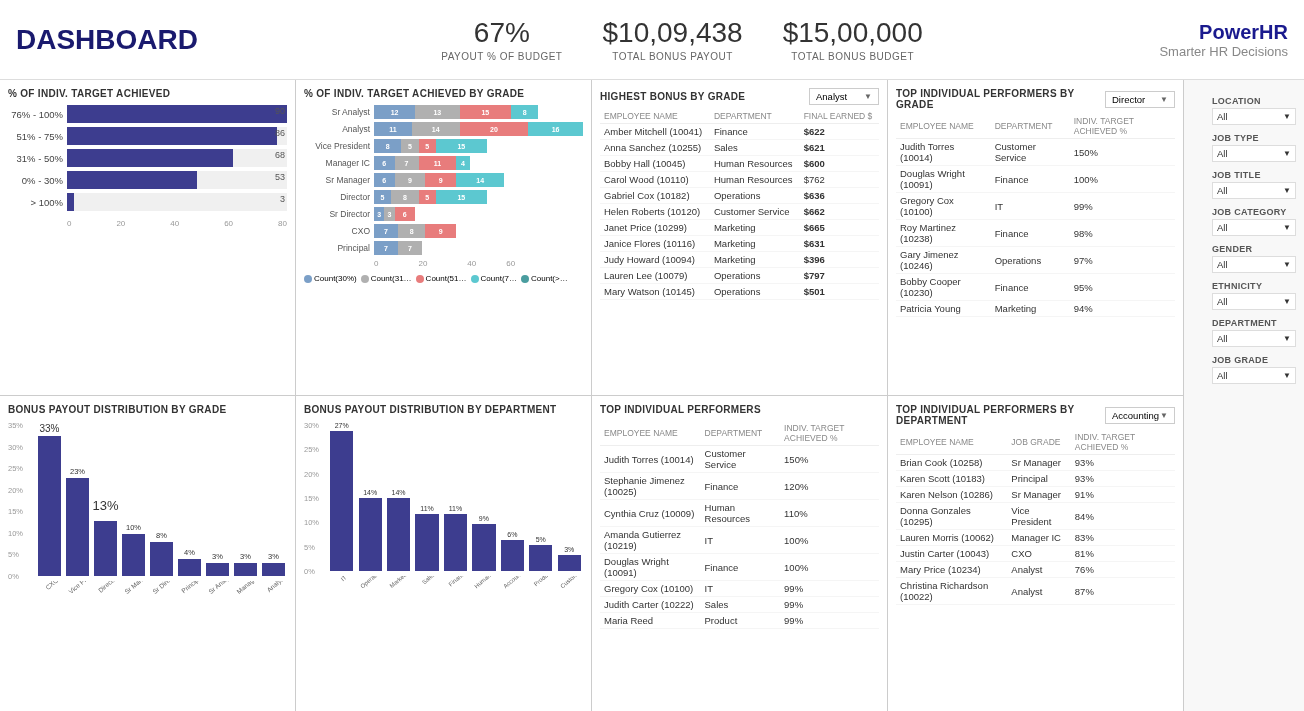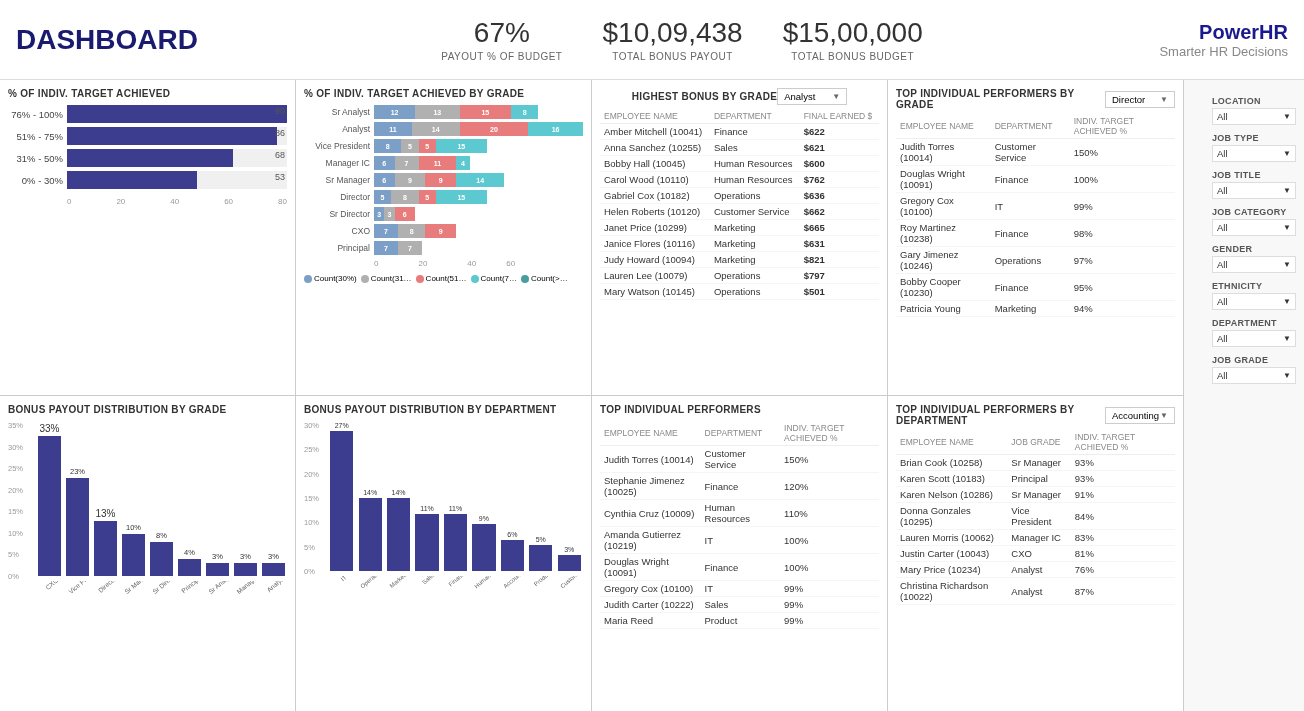--- a/index.html
+++ b/index.html
@@ -52,21 +52,21 @@
     
     .dropdown { display: inline-flex; align-items: center; border: 1px solid #ccc; padding: 2px 6px; font-size: 9.5px; background: white; cursor: pointer; min-width: 70px; justify-content: space-between; }
     .dropdown-arrow { font-size: 8px; color: #666; }
 
     
     .filters-panel { background: #f8f8f8; padding: 8px; overflow-y: auto; }
     .filter-group { margin-bottom: 8px; margin-left: 20px; }
     .filter-label { font-size: 9px; font-weight: bold; color: #555; text-transform: uppercase; letter-spacing: 0.3px; margin-bottom: 2px; }
     .filter-select { display: flex; justify-content: space-between; align-items: center; font-size: 9.5px; color: #333; cursor: pointer; border: 1px solid #ddd; background: white; padding: 2px 4px; }
 
-    .panel-header { display: flex; justify-content: center; align-items: center; margin-bottom: 4px; }
+    .panel-header { display: flex; justify-content: space-between; align-items: center; margin-bottom: 4px; }
 
     .grid-panel-1 { grid-column: 1; grid-row: 1; }
     .grid-panel-2 { grid-column: 2; grid-row: 1; }
     .grid-panel-3 { grid-column: 3; grid-row: 1; }
     .grid-panel-4 { grid-column: 4; grid-row: 1; }
     .grid-panel-5 { grid-column: 5; grid-row: 1 / 3; }
     .grid-panel-6 { grid-column: 1; grid-row: 2; }
     .grid-panel-7 { grid-column: 2; grid-row: 2; }
     .grid-panel-8 { grid-column: 3; grid-row: 2; }
     .grid-panel-9 { grid-column: 4; grid-row: 2; }
@@ -122,20 +122,27 @@
       <span class="hbar-val">68</span>
     </div>
         </div>
         <div class="hbar-row">
     <div class="hbar-label">0% - 30%</div>
     <div class="hbar-track">
       <div class="hbar-fill" style="width:58.88888888888889%; background:#3d3d8f;"></div>
       <span class="hbar-val">53</span>
     </div>
         </div>
+        <div class="hbar-row">
+    <div class="hbar-label">&gt; 100%</div>
+    <div class="hbar-track">
+      <div class="hbar-fill" style="width:3.3333333333333335%; background:#3d3d8f;"></div>
+      <span class="hbar-val">3</span>
+    </div>
+        </div>
         <div class="axis-row">
           <div class="axis-ticks">
   <span>0</span>
   <span>20</span>
   <span>40</span>
   <span>60</span>
   <span>80</span>
 </div>
         </div>
       </div>
@@ -281,21 +288,21 @@
               <td style="color:#333;font-weight:bold;">$621</td>
             </tr>
             <tr>
               <td>Bobby Hall (10045)</td>
               <td>Human Resources</td>
               <td style="color:#333;font-weight:bold;">$600</td>
             </tr>
             <tr>
               <td>Carol Wood (10110)</td>
               <td>Human Resources</td>
-              <td style="color:#333;font-weight:bold;margin-left:23px;">$762</td>
+              <td style="color:#333;font-weight:normal;margin-left:23px;">$762</td>
             </tr>
             <tr>
               <td>Gabriel Cox (10182)</td>
               <td>Operations</td>
               <td style="color:#333;font-weight:bold;">$636</td>
             </tr>
             <tr>
               <td>Helen Roberts (10120)</td>
               <td>Customer Service</td>
               <td style="color:#333;font-weight:bold;">$662</td>
@@ -306,21 +313,21 @@
               <td style="color:#333;font-weight:bold;">$665</td>
             </tr>
             <tr>
               <td>Janice Flores (10116)</td>
               <td>Marketing</td>
               <td style="color:#333;font-weight:bold;">$631</td>
             </tr>
             <tr>
               <td>Judy Howard (10094)</td>
               <td>Marketing</td>
-              <td style="color:#333;font-weight:bold;">$821</td>
+              <td style="color:#333;font-weight:bold;">$396</td>
             </tr>
             <tr>
               <td>Lauren Lee (10079)</td>
               <td>Operations</td>
               <td style="color:#333;font-weight:bold;">$797</td>
             </tr>
             <tr>
               <td>Mary Watson (10145)</td>
               <td>Operations</td>
               <td style="color:#333;font-weight:bold;">$501</td>
@@ -454,21 +461,21 @@
         <div style="display: flex; align-items: flex-end; height: 160px; padding-left: 28px; padding-bottom: 5px; gap: 1px;">
           <div style="display: flex; flex-direction: column; align-items: center; flex: 1 1 0%; min-width: 0px;">
     <div style="font-size:10px;color:#333;margin-bottom:2px;">33%</div>
     <div style="background:#3d3d8f;width:85%;height:140px;"></div>
           </div>
           <div style="display: flex; flex-direction: column; align-items: center; flex: 1 1 0%; min-width: 0px;">
     <div style="font-size:7.5px;color:#333;margin-bottom:2px;">23%</div>
     <div style="background:#3d3d8f;width:85%;height:97.57575757575758px;"></div>
           </div>
           <div style="display: flex; flex-direction: column; align-items: center; flex: 1 1 0%; min-width: 0px;">
-    <div style="font-size:10px;color:#333;margin-bottom:2px;">13%</div>
+    <div style="font-size:13px;color:#333;margin-bottom:8px;">13%</div>
     <div style="background:#3d3d8f;width:85%;height:55.15151515151515px;"></div>
           </div>
           <div style="display: flex; flex-direction: column; align-items: center; flex: 1 1 0%; min-width: 0px;">
     <div style="font-size:7.5px;color:#333;margin-bottom:2px;">10%</div>
     <div style="background:#3d3d8f;width:85%;height:42.42424242424242px;"></div>
           </div>
           <div style="display: flex; flex-direction: column; align-items: center; flex: 1 1 0%; min-width: 0px;">
     <div style="font-size:7.5px;color:#333;margin-bottom:2px;">8%</div>
     <div style="background:#3d3d8f;width:85%;height:33.93939393939394px;"></div>
           </div>

